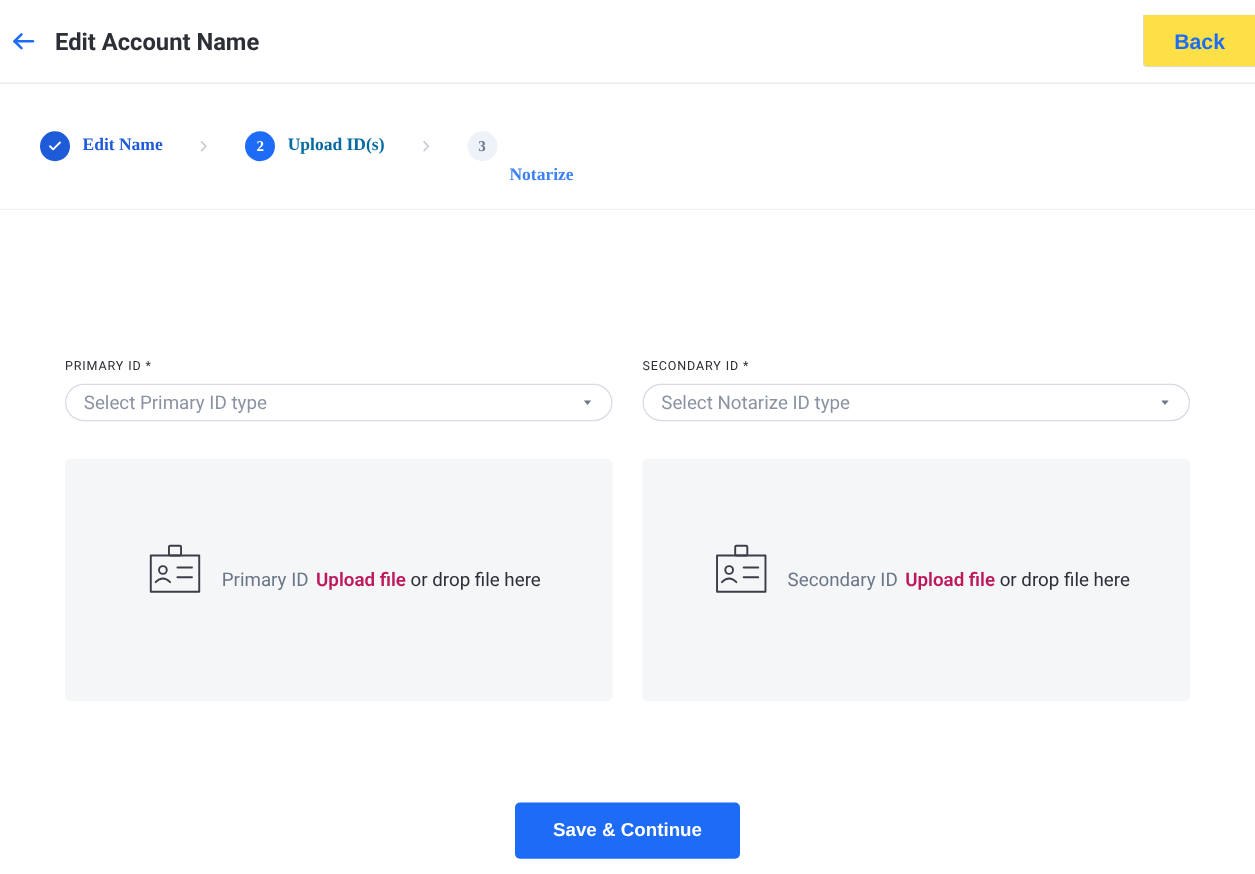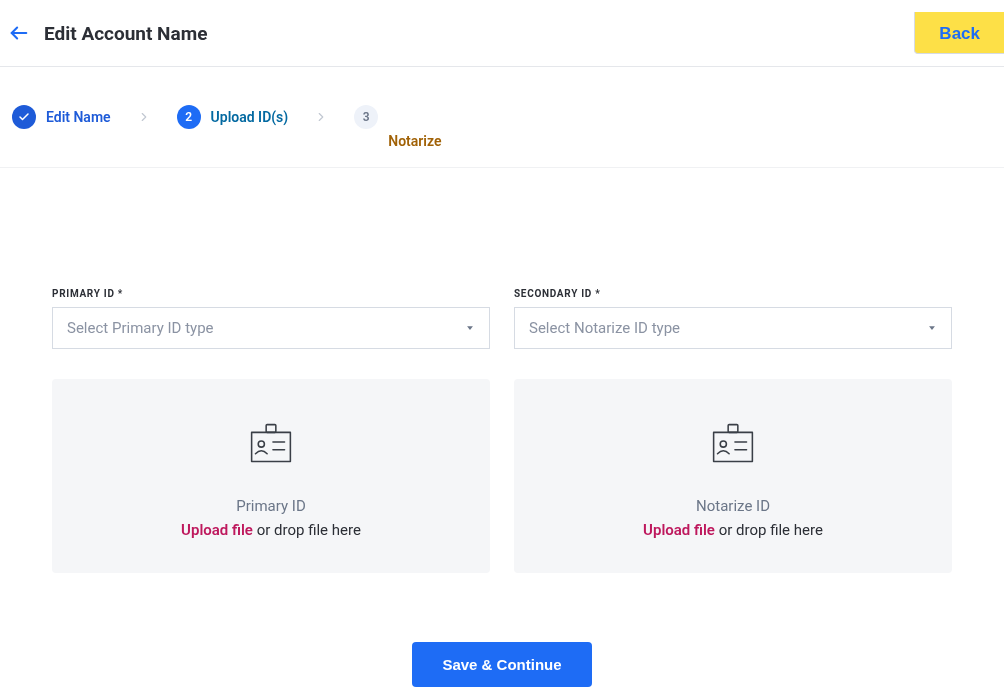--- a/index.html
+++ b/index.html
@@ -48,23 +48,24 @@
       font-size: 17px;
       font-weight: 600;
       padding: 12px 24px;
       cursor: pointer;
       border-radius: 0 0 0 4px;
       height: 42px;
     }
     .stepper {
       display: flex;
       align-items: center;
-      padding: 18px 12px;
+      padding: 18px 32px;
       gap: 0;
       border-bottom: 1px solid #f0f1f3;
+      font-family: Liberation Serif, serif;
     }
     .step {
       display: flex;
       align-items: center;
       gap: 10px;
     }
     .step-badge {
       width: 24px;
       height: 24px;
       border-radius: 50%;
@@ -90,52 +91,52 @@
       font-size: 14px;
       font-weight: 600;
     }
     .step-label.completed {
       color: #1e5bd8;
     }
     .step-label.active {
       color: #0369a1;
     }
     .step-label.future {
-      color: #a16207;
+      color: #3b82f6;
       margin-top: 48px;
     }
     .step-separator {
       margin: 0 26px 0 26px;
       color: #c2c8d2;
       display: flex;
       align-items: center;
     }
     .main {
       padding: 120px 52px 0 52px;
     }
     .row {
       display: flex;
       gap: 24px;
     }
     .col {
       flex: 1;
     }
     .field-label {
       font-size: 10px;
-      font-weight: 700;
+      font-weight: 400;
       letter-spacing: 0.7px;
       color: #2c2f36;
       margin-bottom: 8px;
       display: block;
     }
     .select-wrapper {
       position: relative;
       border: 1px solid #d6dbe3;
-      border-radius: 0;
-      height: 42px;
+      border-radius: 16px;
+      height: 30px;
       display: flex;
       align-items: center;
       padding: 0 14px;
       cursor: pointer;
       background: #fff;
     }
     .select-placeholder {
       color: #8b93a3;
       font-size: 15px;
       flex: 1;
@@ -144,21 +145,21 @@
       color: #6b7688;
       display: flex;
       align-items: center;
     }
     .upload-box {
       margin-top: 30px;
       background: #f5f6f8;
       border-radius: 4px;
       height: 194px;
       display: flex;
-      flex-direction: column;
+      flex-direction: row;
       align-items: center;
       justify-content: center;
       gap: 6px;
     }
     .id-icon {
       margin-bottom: 12px;
     }
     .upload-title {
       font-size: 15px;
       color: #6b7688;
@@ -280,21 +281,21 @@
         <span class="id-icon">
           <svg width="62" height="62" viewBox="0 0 64 64" fill="none" stroke="#3a3f47" stroke-width="1.6" stroke-linecap="round" stroke-linejoin="round">
             <rect x="12" y="20" width="40" height="30"></rect>
             <rect x="27" y="12" width="10" height="8" rx="1"></rect>
             <circle cx="22" cy="32" r="3.2"></circle>
             <path d="M16 42 q6 -6 12 0"></path>
             <line x1="34" y1="30" x2="46" y2="30"></line>
             <line x1="34" y1="38" x2="46" y2="38"></line>
           </svg>
         </span>
-        <div class="upload-title">Notarize ID</div>
+        <div class="upload-title">Secondary ID</div>
         <div class="upload-line">
           <span class="upload-link">Upload file</span><span> or drop file here</span>
         </div>
       </div>
     </div>
   </div>
 </div>
 
 <div class="footer">
   <button class="save-button">Save &amp; Continue</button>

